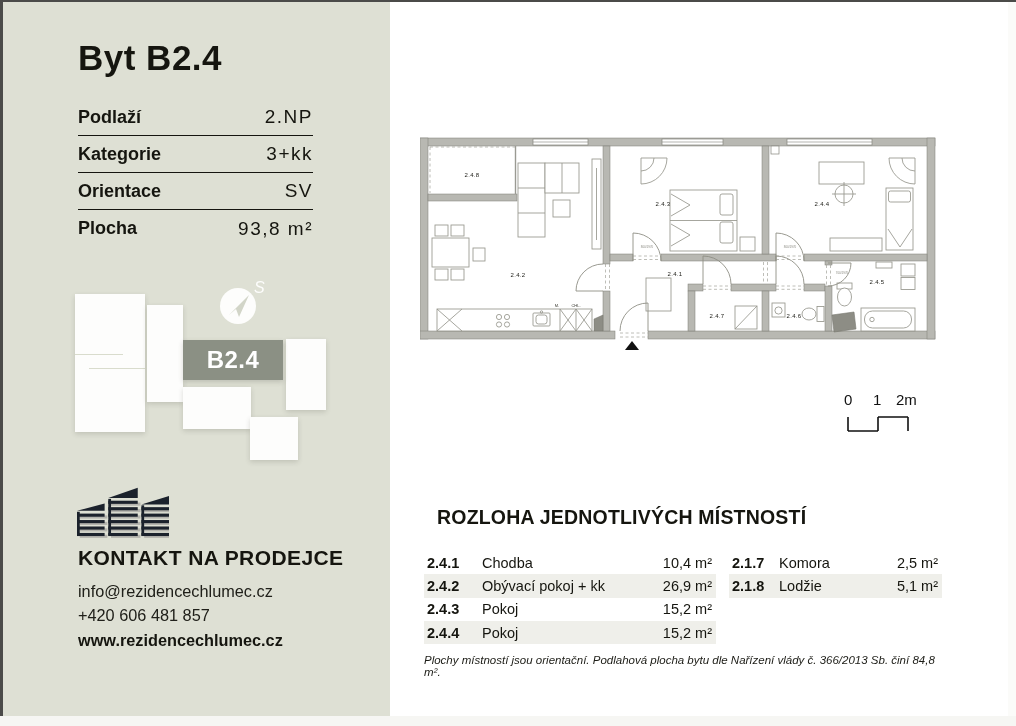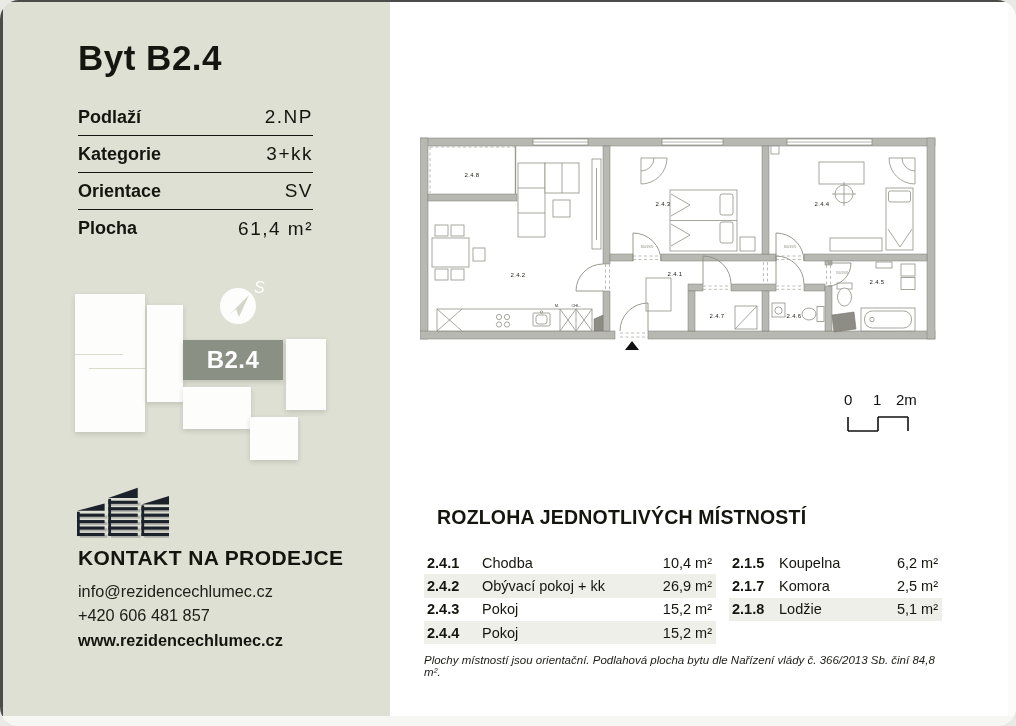--- a/index.html
+++ b/index.html
@@ -1,18 +1,18 @@
 <!DOCTYPE html>
 <html><head>
 <meta charset="utf-8">
 <style>
   html,body{margin:0;padding:0;background:#e9e9e6;}
   *{box-sizing:border-box;}
   .page{position:relative;width:1016px;height:726px;background:#ffffff;
-        font-family:"Liberation Sans","DejaVu Sans",sans-serif;color:#15150f;overflow:hidden;border-radius:19px;}
+        font-family:"Liberation Sans","DejaVu Sans",sans-serif;color:#15150f;overflow:hidden;}
   .edge-top{position:absolute;left:0;top:0;width:1016px;height:2px;background:#4b4b49;}
   .edge-left{position:absolute;left:0;top:0;width:3px;height:716px;background:#4b4b49;}
   .bottom-strip{position:absolute;left:0;top:716px;width:1016px;height:10px;background:#f6f6f3;}
   .right-strip{position:absolute;left:1008px;top:2px;width:8px;height:714px;background:#fbfbf9;}
 
   .sidebar{position:absolute;left:3px;top:2px;width:387px;height:714px;background:#dee0d4;}
   .main{position:absolute;left:390px;top:2px;width:618px;height:714px;background:#ffffff;}
 
   .apt-title{position:absolute;left:75px;top:36px;font-size:35px;font-weight:bold;letter-spacing:.5px;}
   .specs{position:absolute;left:75px;top:97px;width:235px;}
@@ -76,21 +76,21 @@
       <div class="spec-row">
         <span class="spec-label">Kategorie</span>
         <span class="spec-value">3+kk</span>
       </div>
       <div class="spec-row">
         <span class="spec-label">Orientace</span>
         <span class="spec-value">SV</span>
       </div>
       <div class="spec-row last">
         <span class="spec-label">Plocha</span>
-        <span class="spec-value">61,4 m²</span>
+        <span class="spec-value">93,8 m²</span>
       </div>
     </div>
 
     <div>
       <div class="mm-shape" style="left:72px;top:292px;width:70px;height:138px;"></div>
       <div class="mm-line" style="left:72px;top:352px;width:48px;height:1px;"></div>
       <div class="mm-line" style="left:86px;top:366px;width:56px;height:1px;"></div>
       <div class="mm-shape" style="left:144px;top:303px;width:36px;height:97px;"></div>
       <div class="mm-shape" style="left:180px;top:385px;width:68px;height:42px;"></div>
       <div class="mm-shape" style="left:283px;top:337px;width:40px;height:71px;"></div>
@@ -363,25 +363,20 @@
     </div>
     <div class="rrow alt">
       <span class="rcode">2.4.4</span>
       <span class="rname">Pokoj</span>
       <span class="rarea">15,2 m²</span>
     </div>
   </div>
 
   <div class="roomtbl right">
     <div class="rrow">
-      <span class="rcode">2.1.5</span>
-      <span class="rname">Koupelna</span>
-      <span class="rarea">6,2 m²</span>
-    </div>
-    <div class="rrow">
       <span class="rcode">2.1.7</span>
       <span class="rname">Komora</span>
       <span class="rarea">2,5 m²</span>
     </div>
     <div class="rrow alt">
       <span class="rcode">2.1.8</span>
       <span class="rname">Lodžie</span>
       <span class="rarea">5,1 m²</span>
     </div>
   </div>

